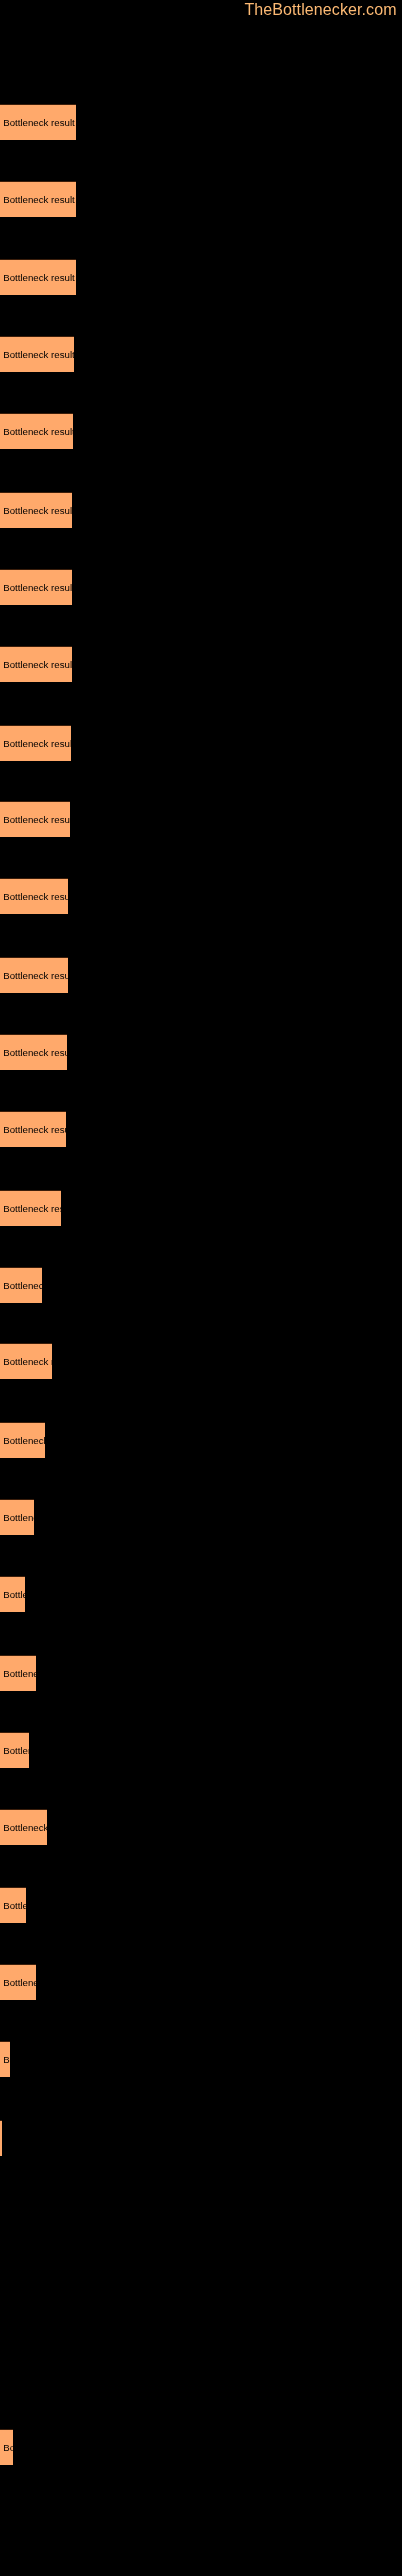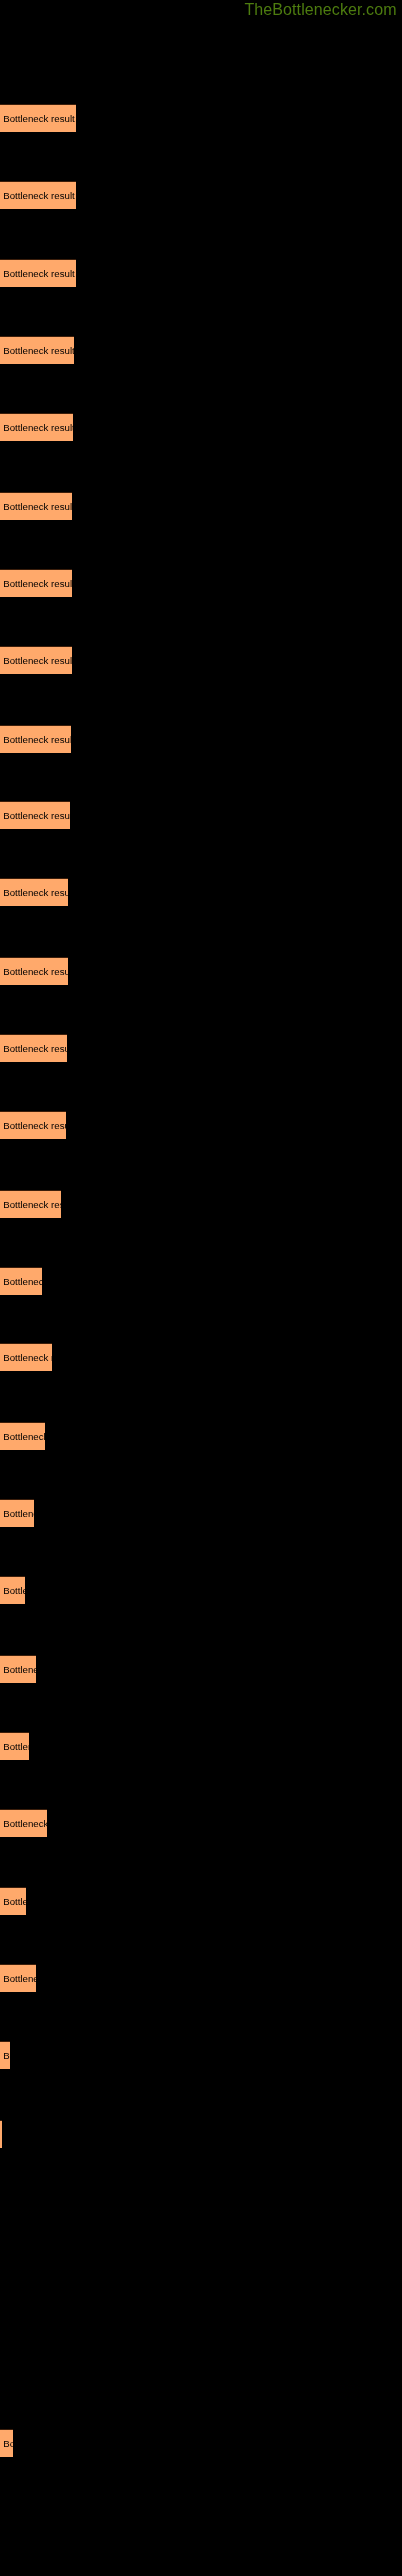--- a/index.html
+++ b/index.html
@@ -31,21 +31,21 @@
     left: 0;
     width: 403px;
     height: 24px;
     box-sizing: border-box;
     padding-right: 6.4px;
     display: flex;
     align-items: flex-start;
     justify-content: flex-end;
   }
   #site-title {
-    color: #4d7c0f;
+    color: #fdba74;
     font-family: "Liberation Sans", sans-serif;
     font-size: 16px;
     line-height: 19.3px;
     letter-spacing: 0.1px;
     white-space: nowrap;
     user-select: none;
   }
 
   
   #chart {
@@ -57,21 +57,21 @@
   }
 
   .bar-row {
     position: absolute;
     left: 0;
     height: 22px;
   }
 
   .bar {
     position: relative;
-    height: 28px;
+    height: 36px;
     box-sizing: border-box;
     background: #FFA96B;
     border-top: 1.6px solid #3a1d0a;
     overflow: hidden;
     white-space: nowrap;
     text-decoration: underline;
   }
 
   .bar-label {
     position: absolute;

